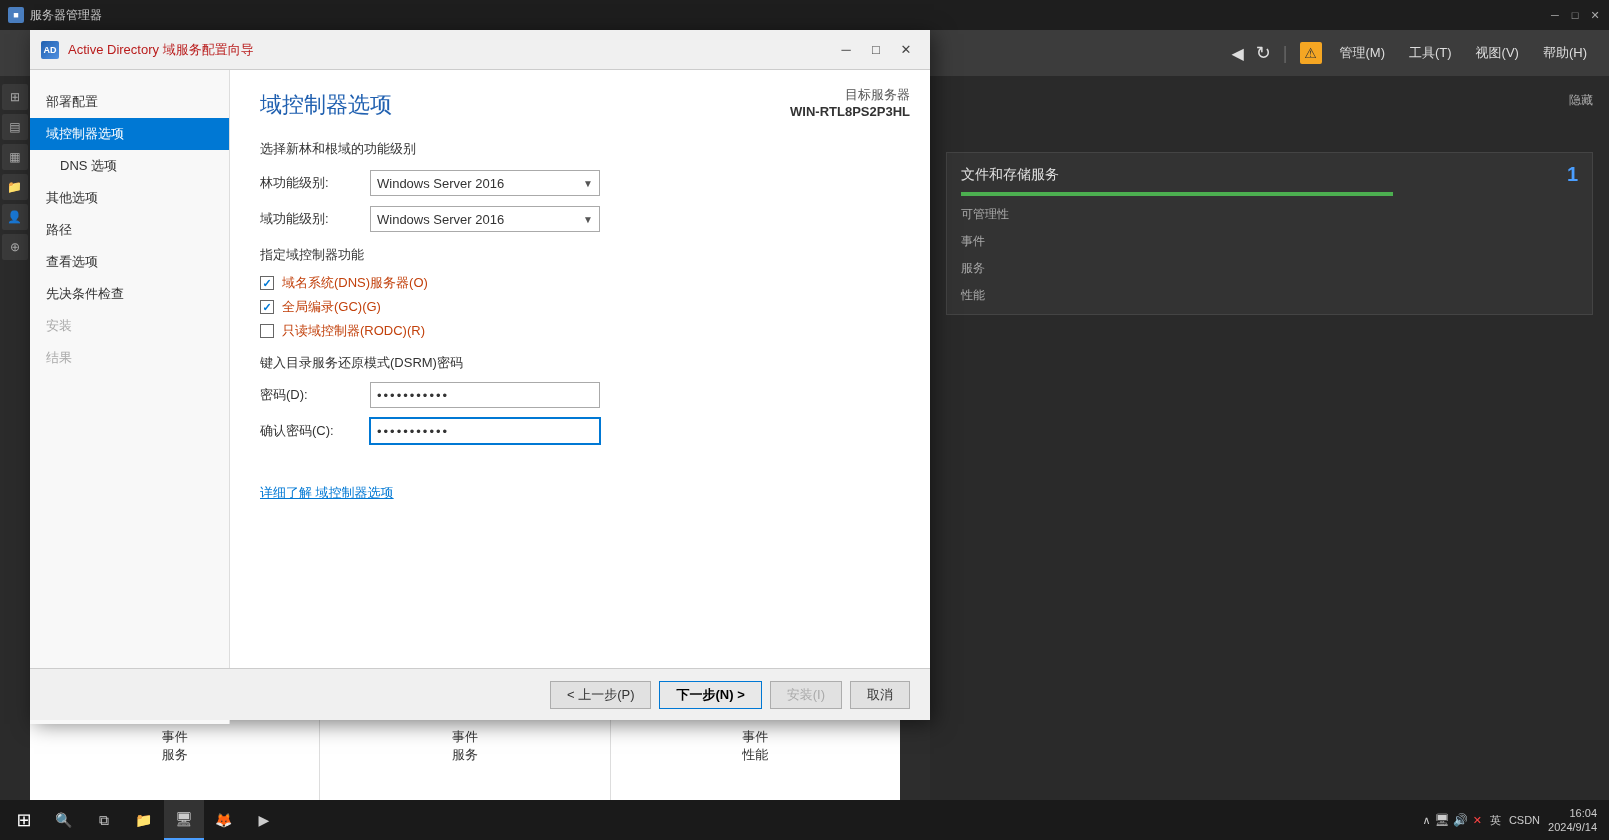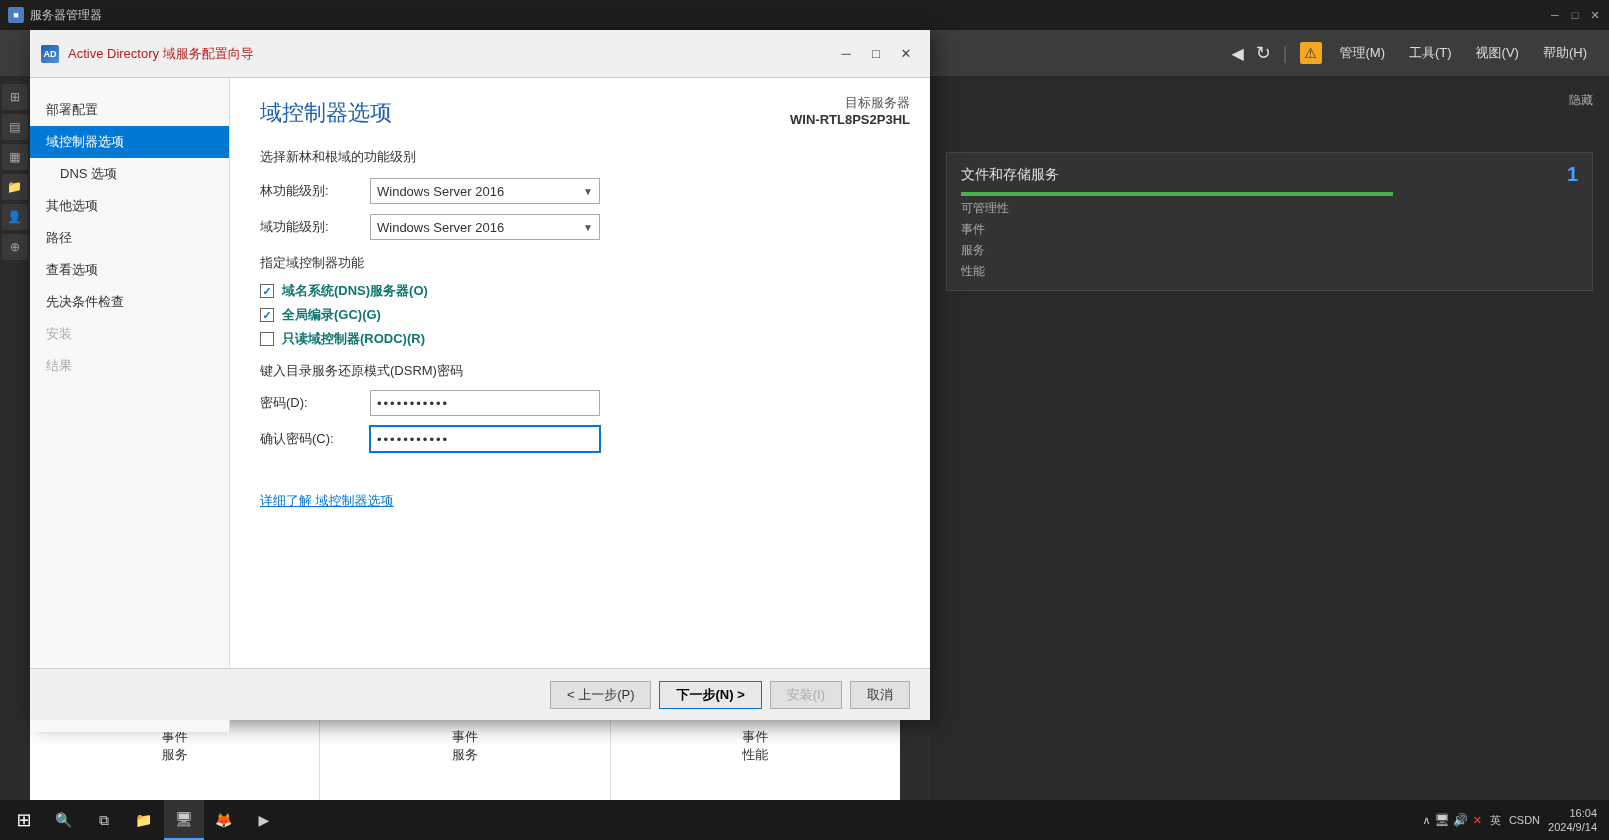--- a/index.html
+++ b/index.html
@@ -148,21 +148,21 @@
       position: absolute;
       top: 30px; left: 30px;
       width: 900px;
       height: 690px;
       background: #fff;
       box-shadow: 4px 4px 20px rgba(0,0,0,0.5);
     }
 
     
     .dialog-titlebar {
-      height: 48px;
+      height: 40px;
       background: #f0f0f0;
       border-bottom: 1px solid #ccc;
       display: flex;
       align-items: center;
       padding: 0 10px;
     }
     .dialog-titlebar-icon {
       width: 20px; height: 20px;
       margin-right: 8px;
       display: flex; align-items: center; justify-content: center;
@@ -309,22 +309,21 @@
     .cb-box.checked {
       background: #fff;
     }
     .cb-check {
       color: #0078d4;
       font-size: 11px;
       font-weight: bold;
     }
     .cb-label {
       font-size: 13px;
-      color: #0f766e;
-      font-weight: bold;
+      color: #c2410c;
     }
 
     
     .password-section-title {
       font-size: 13px;
       color: #333;
       margin: 14px 0 10px 0;
     }
     .form-input {
       width: 230px;
@@ -409,21 +408,21 @@
     .sm-storage-count { color: #4a9eff; font-size: 20px; font-weight: bold; }
     .sm-green-bar {
       height: 4px;
       background: #4CAF50;
       width: 70%;
       margin-top: 6px;
     }
     .sm-section-labels {
       color: #aaa;
       font-size: 12px;
-      margin-top: 4px;
+      margin-top: 10px;
     }
   </style>
 </head>
 <body>
 
 <div class="bg-server-manager">
 
   <div class="sm-titlebar">
     <div class="sm-titlebar-icon">■</div>
     <span class="sm-titlebar-title">服务器管理器</span>

